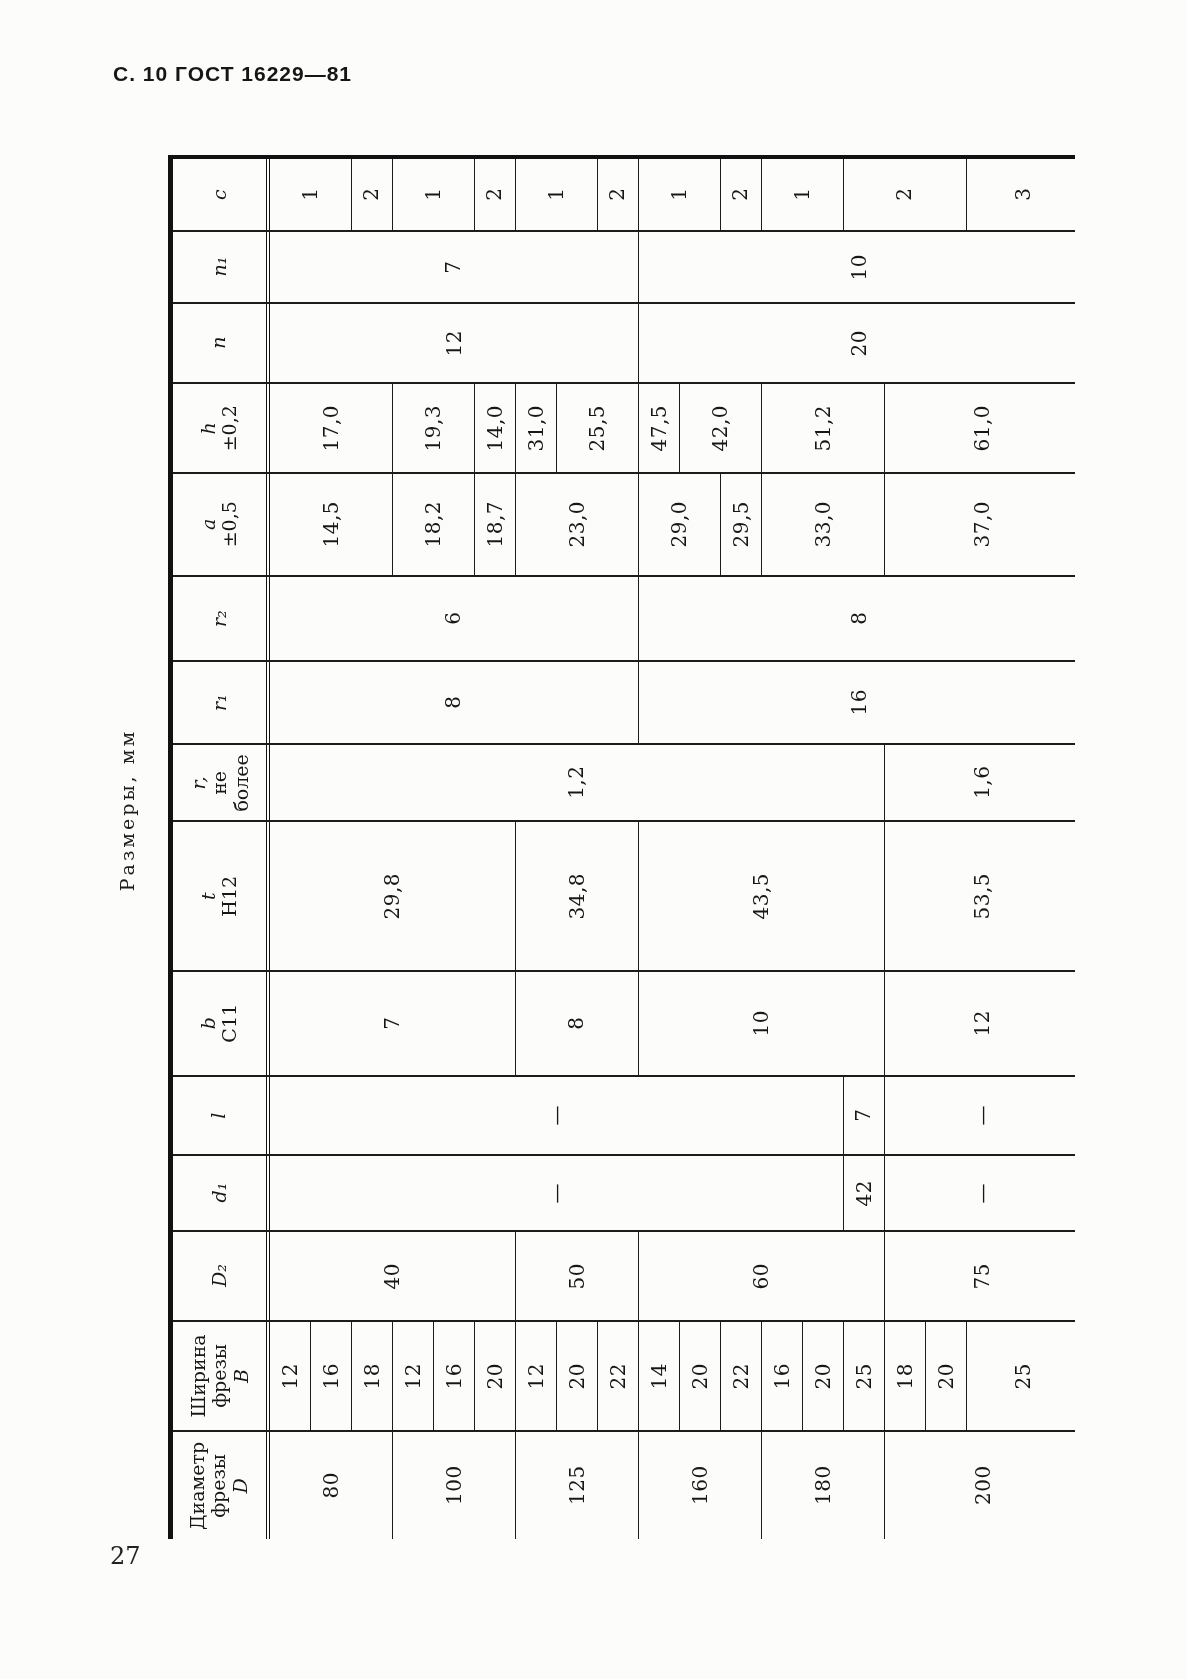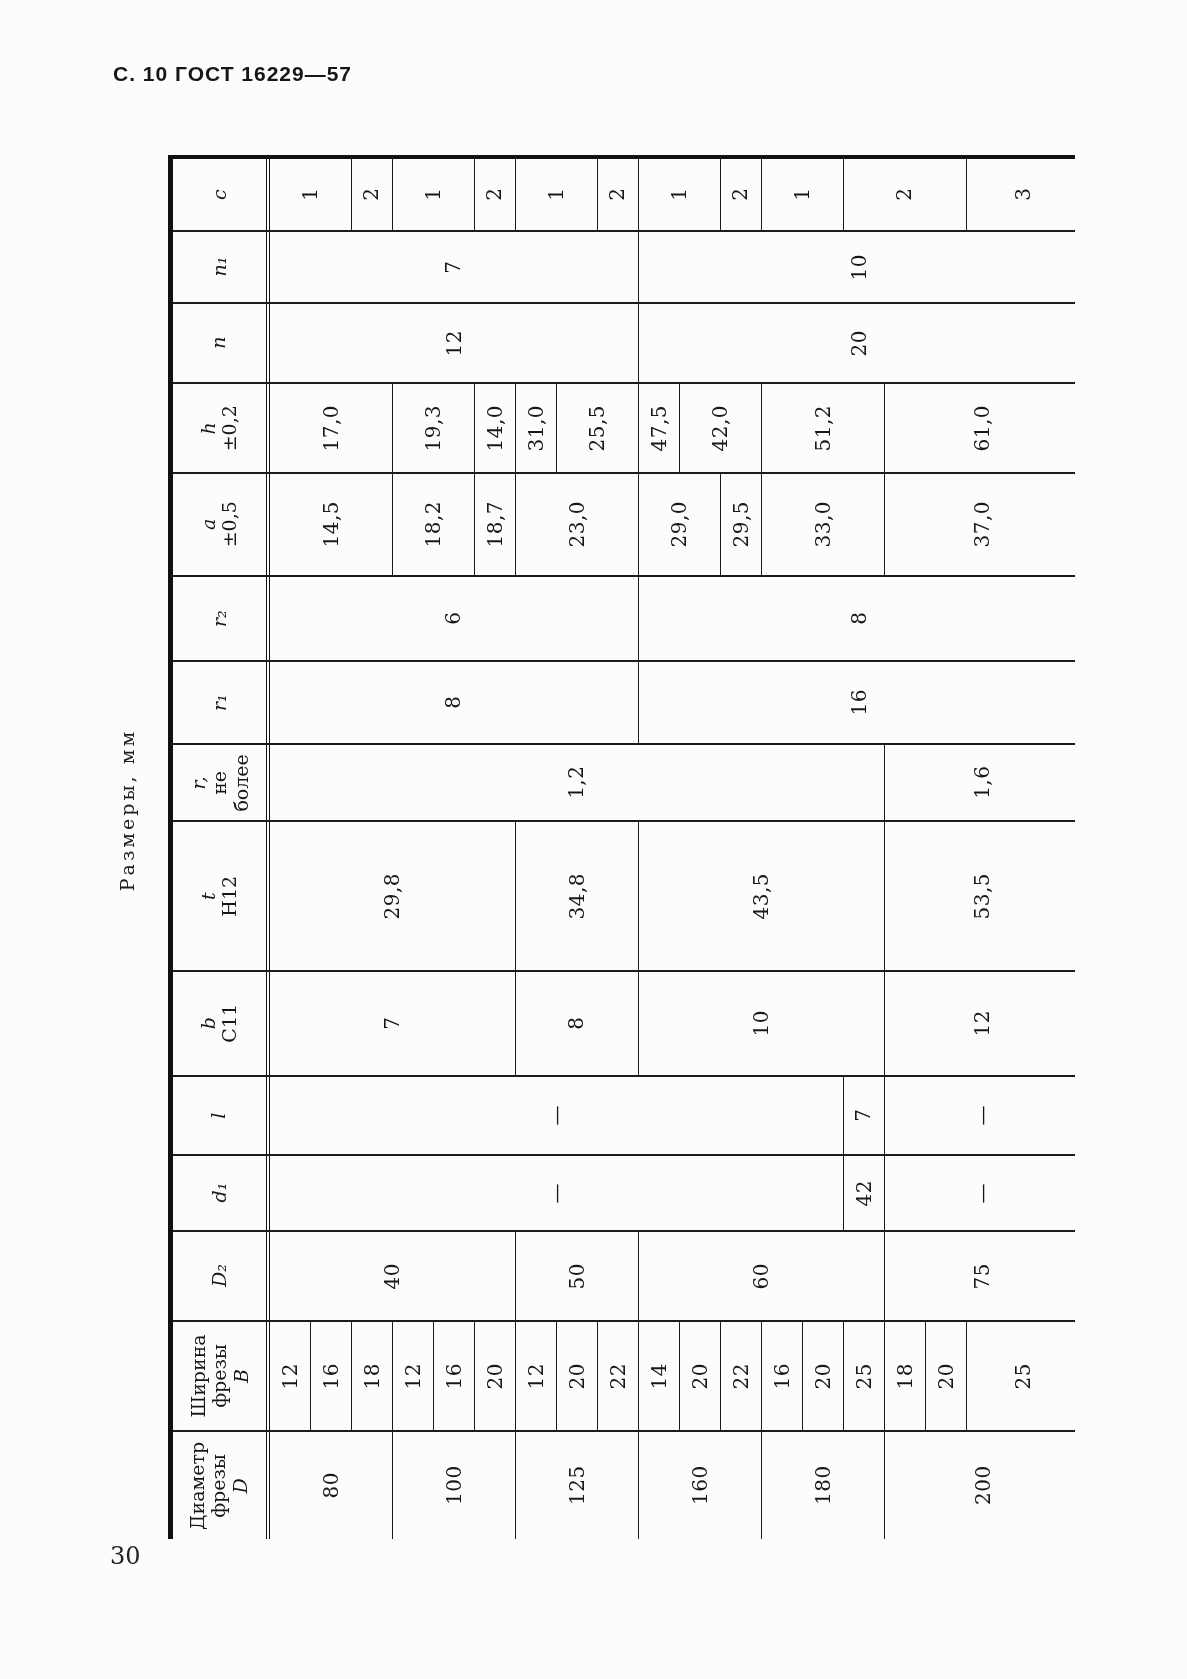--- a/index.html
+++ b/index.html
@@ -49,21 +49,21 @@
     text-align:center;white-space:nowrap;line-height:1.12;
   }
   .dcell .rot{font-size:20px;letter-spacing:0.5px;color:#171717;}
   .hcell .rot{font-size:19px;color:#171717;}
   .hcell .rot .line{display:block;}
   .it{font-style:italic;}
 </style>
 </head>
 <body>
 
-<div class="page-header">С. 10 ГОСТ 16229—57</div>
+<div class="page-header">С. 10 ГОСТ 16229—81</div>
 
 <div class="table-caption">Размеры, мм</div>
 
 <div class="gtable">
     <div class="trow" style="height: 73px;">
       <div class="hcell">
         <div class="rot">
           <span class="line it">c</span>
         </div>
       </div>
@@ -411,13 +411,13 @@
       </div>
       <div class="dcell" style="width: 123px; flex: 0 0 123px;">
         <div class="rot">180</div>
       </div>
       <div class="dcell lastcol" style="width: 195px; flex: 0 0 195px;">
         <div class="rot">200</div>
       </div>
     </div>
   </div>
 
-<div class="page-number">30</div>
+<div class="page-number">27</div>
 
 </body></html>

